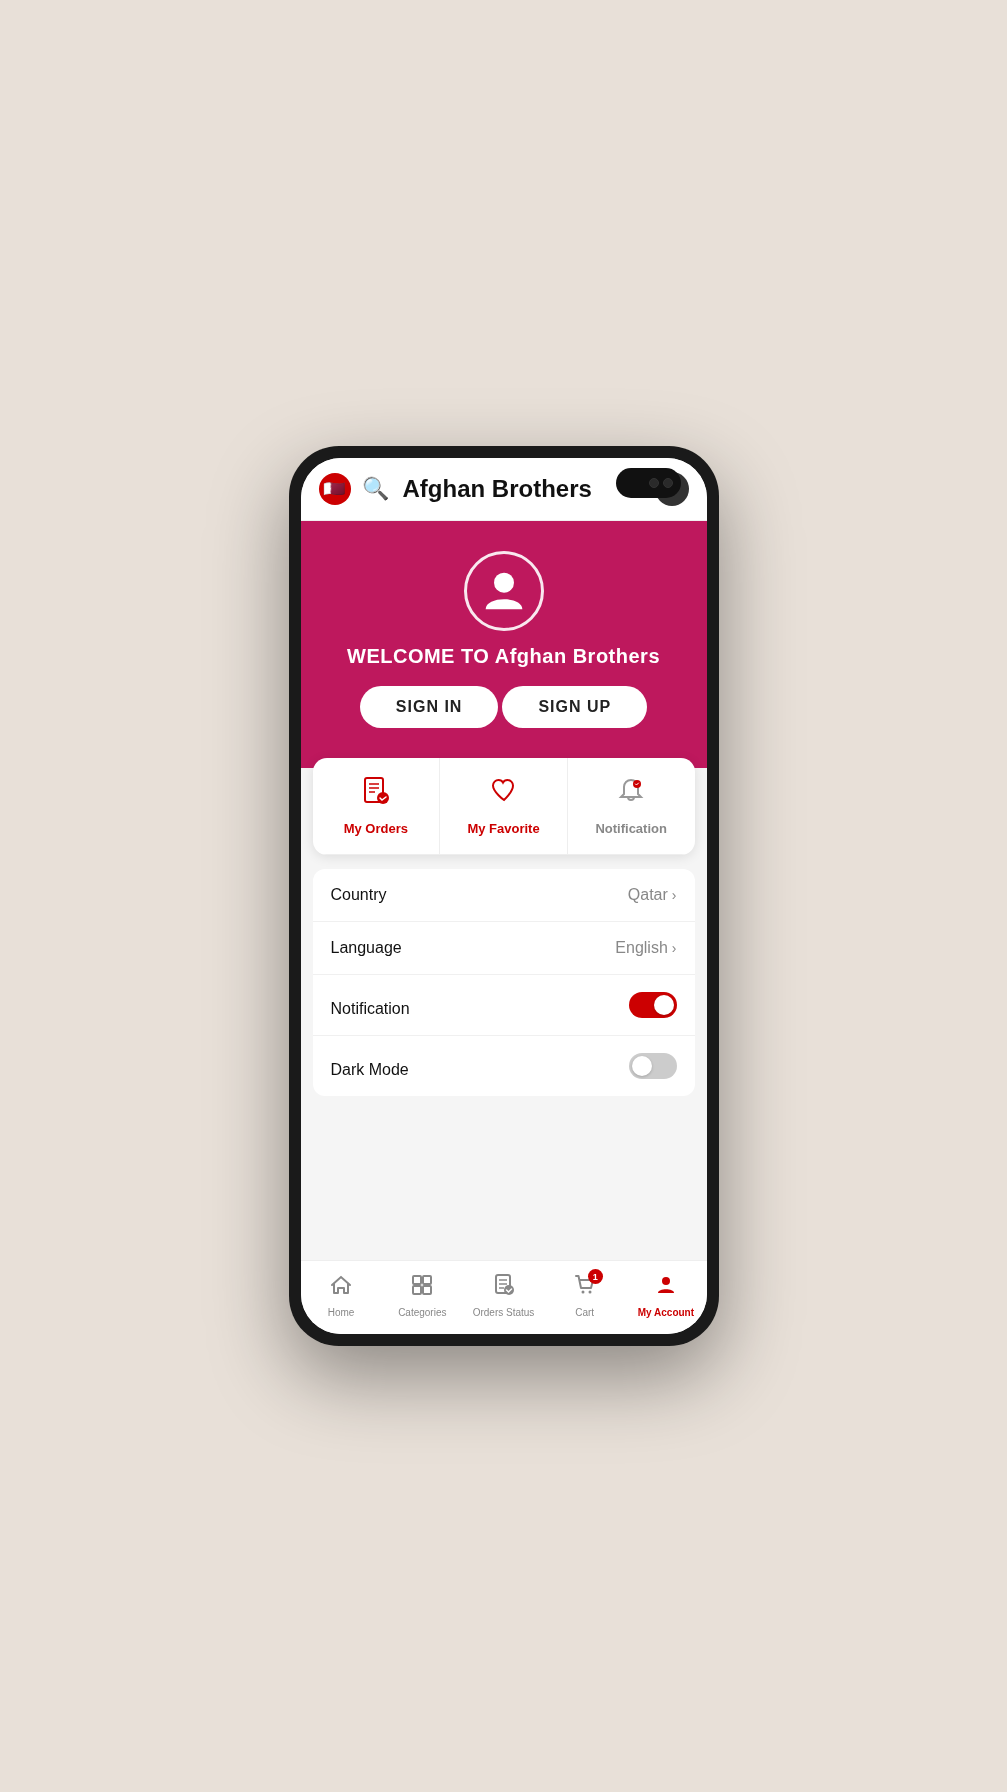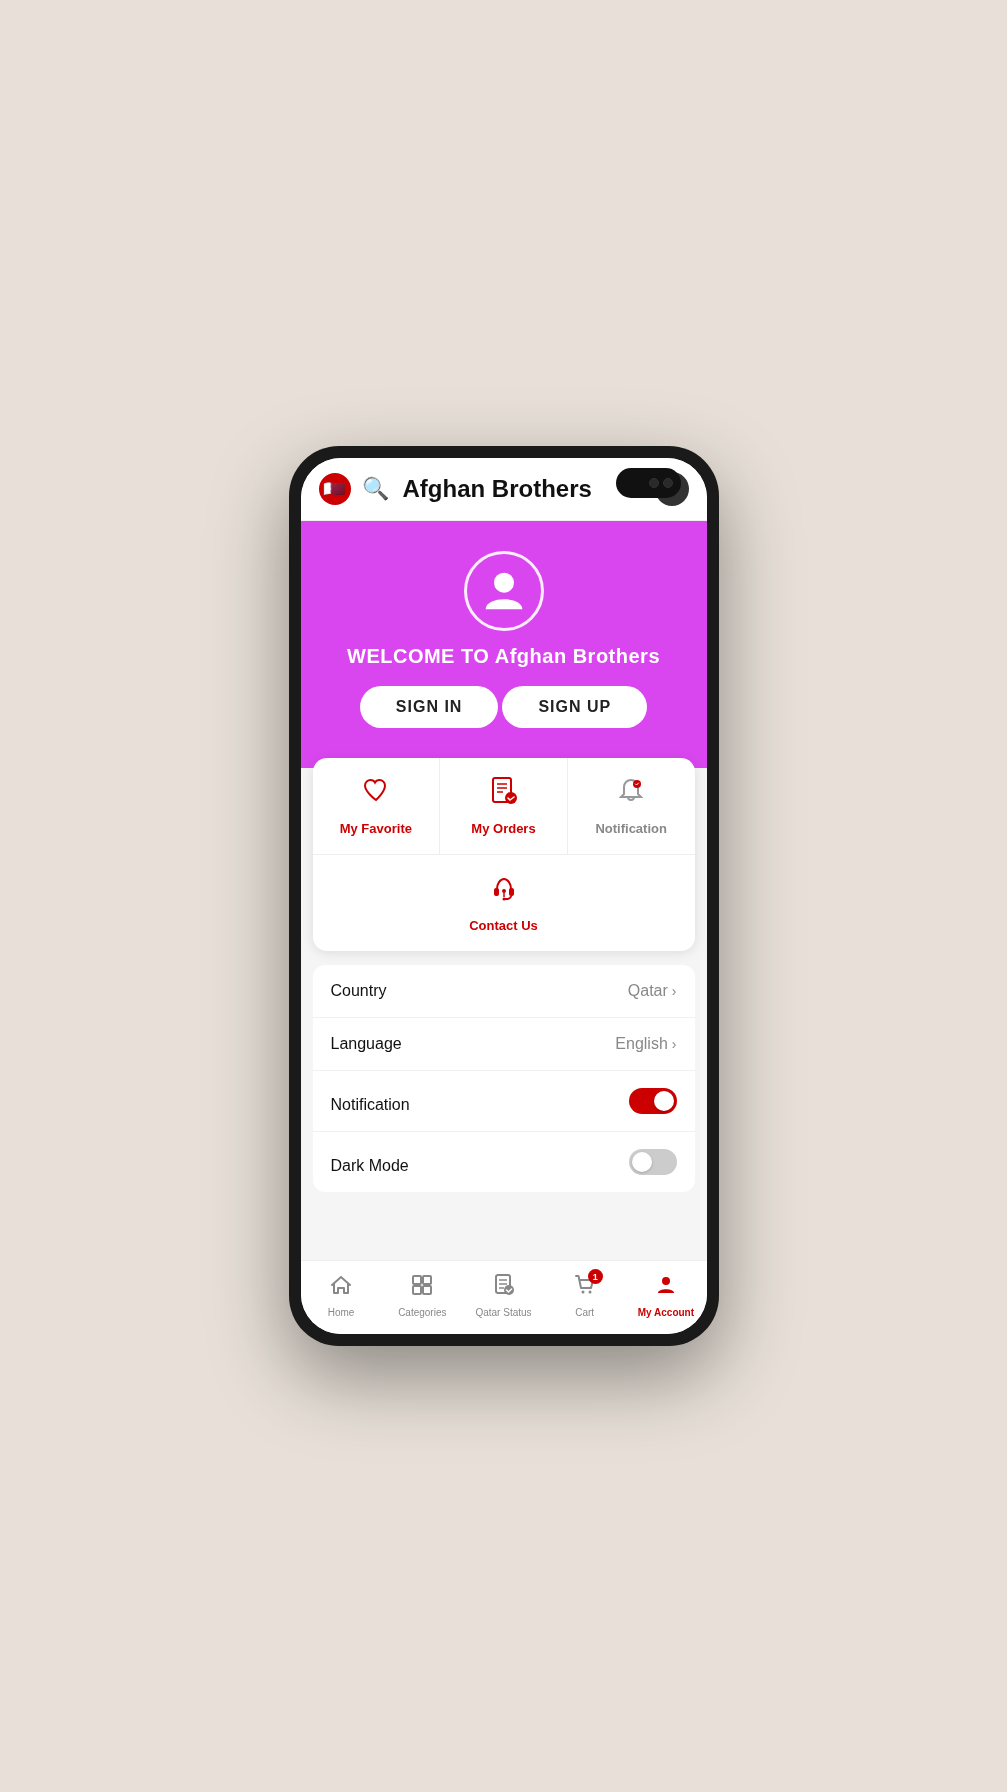--- a/index.html
+++ b/index.html
@@ -90,21 +90,21 @@
       background: #333;
       border-radius: 50%;
       display: flex;
       align-items: center;
       justify-content: center;
       color: white;
       font-size: 14px;
     }
     
     .red-banner {
-      background: #d946ef;
+      background: #be185d;
       padding: 30px 20px 40px;
       display: flex;
       flex-direction: column;
       align-items: center;
       gap: 14px;
     }
     .avatar-circle {
       width: 80px;
       height: 80px;
       border: 3px solid rgba(255,255,255,0.9);
@@ -336,72 +336,58 @@
         </div>
         <div class="welcome-text">WELCOME TO Afghan Brothers</div>
         <div class="auth-buttons">
           <button class="auth-btn">SIGN IN</button>
           <button class="auth-btn">SIGN UP</button>
         </div>
       </div>
 
       <div class="menu-card">
         <div class="menu-top-row">
-
-          <div class="menu-item">
-            <div class="menu-item-icon">
-              <svg width="30" height="30" viewBox="0 0 30 30" fill="none">
-                <path d="M15 24 C15 24 4 16 4 9.5 C4 6.5 6.5 4 9.5 4 C11.5 4 13.2 5 14 6.5 C14.8 5 16.5 4 18.5 4 C21.5 4 24 6.5 24 9.5 C24 16 15 24 15 24Z" stroke="#cc0001" stroke-width="2" fill="none"></path>
-              </svg>
-            </div>
-            <span class="menu-item-label">My Favorite</span>
-          </div>
 
           <div class="menu-item">
             <div class="menu-item-icon">
               <svg width="30" height="30" viewBox="0 0 30 30" fill="none">
                 <rect x="4" y="2" width="18" height="24" rx="2" stroke="#cc0001" stroke-width="2" fill="none"></rect>
                 <line x1="8" y1="8" x2="18" y2="8" stroke="#cc0001" stroke-width="1.5"></line>
                 <line x1="8" y1="12" x2="18" y2="12" stroke="#cc0001" stroke-width="1.5"></line>
                 <line x1="8" y1="16" x2="14" y2="16" stroke="#cc0001" stroke-width="1.5"></line>
                 <circle cx="22" cy="22" r="6" fill="#cc0001"></circle>
                 <path d="M19 22 l2 2 l4-3" stroke="white" stroke-width="1.5" fill="none" stroke-linecap="round"></path>
               </svg>
             </div>
             <span class="menu-item-label">My Orders</span>
           </div>
 
           <div class="menu-item">
+            <div class="menu-item-icon">
+              <svg width="30" height="30" viewBox="0 0 30 30" fill="none">
+                <path d="M15 24 C15 24 4 16 4 9.5 C4 6.5 6.5 4 9.5 4 C11.5 4 13.2 5 14 6.5 C14.8 5 16.5 4 18.5 4 C21.5 4 24 6.5 24 9.5 C24 16 15 24 15 24Z" stroke="#cc0001" stroke-width="2" fill="none"></path>
+              </svg>
+            </div>
+            <span class="menu-item-label">My Favorite</span>
+          </div>
+
+          <div class="menu-item">
             <div class="menu-item-icon grey">
               <svg width="30" height="30" viewBox="0 0 30 30" fill="none">
                 <path d="M15 4 C11 4 8 7 8 11 L8 18 L5 21 L25 21 L22 18 L22 11 C22 7 19 4 15 4Z" stroke="#999" stroke-width="2" fill="none"></path>
                 <path d="M12 21 C12 22.7 13.3 24 15 24 C16.7 24 18 22.7 18 21" stroke="#999" stroke-width="2" fill="none"></path>
                 <circle cx="21" cy="8" r="4" fill="#cc0001"></circle>
                 <path d="M19.5 8 l1 1 l2-2" stroke="white" stroke-width="1" fill="none" stroke-linecap="round"></path>
               </svg>
             </div>
             <span class="menu-item-label grey">Notification</span>
           </div>
         </div>
         <div class="menu-bottom-row">
 
-          <div class="menu-item">
-            <div class="menu-item-icon">
-              <svg width="30" height="30" viewBox="0 0 30 30" fill="none">
-                <path d="M8 16 C8 11 11 6 15 6 C19 6 22 11 22 16" stroke="#cc0001" stroke-width="2" fill="none"></path>
-                <rect x="5" y="15" width="5" height="8" rx="2" fill="#cc0001"></rect>
-                <rect x="20" y="15" width="5" height="8" rx="2" fill="#cc0001"></rect>
-                <path d="M22 23 C22 25 19 26 17 26 L15 26" stroke="#cc0001" stroke-width="2" fill="none"></path>
-                <circle cx="15" cy="26" r="1.5" fill="#cc0001"></circle>
-                <circle cx="15" cy="18" r="2" fill="#cc0001"></circle>
-                <line x1="15" y1="20" x2="15" y2="24" stroke="#cc0001" stroke-width="1.5"></line>
-              </svg>
-            </div>
-            <span class="menu-item-label">Contact Us</span>
-          </div>
 
         </div>
       </div>
 
       <div class="settings-section">
 
         <div class="settings-row">
           <span class="settings-label">Country</span>
           <div class="settings-value">
             <span>Qatar</span>
@@ -463,21 +449,21 @@
         <div class="nav-icon">
           <svg width="24" height="24" viewBox="0 0 24 24" fill="none">
             <rect x="4" y="2" width="14" height="18" rx="2" stroke="#888" stroke-width="2" fill="none"></rect>
             <line x1="7" y1="7" x2="15" y2="7" stroke="#888" stroke-width="1.5"></line>
             <line x1="7" y1="11" x2="15" y2="11" stroke="#888" stroke-width="1.5"></line>
             <line x1="7" y1="15" x2="12" y2="15" stroke="#888" stroke-width="1.5"></line>
             <circle cx="17" cy="17" r="5" fill="#888"></circle>
             <path d="M14.5 17 l2 2 l3-3" stroke="white" stroke-width="1.5" fill="none" stroke-linecap="round"></path>
           </svg>
         </div>
-        <span class="nav-label">Qatar Status</span>
+        <span class="nav-label">Orders Status</span>
       </div>
 
       <div class="nav-item">
         <div class="nav-cart-wrapper">
           <div class="nav-icon">
             <svg width="24" height="24" viewBox="0 0 24 24" fill="none">
               <path d="M3 3 L5.5 3 L8 15 L18 15 L20 7 L7 7" stroke="#888" stroke-width="2" fill="none" stroke-linecap="round" stroke-linejoin="round"></path>
               <circle cx="10" cy="19" r="1.5" fill="#888"></circle>
               <circle cx="17" cy="19" r="1.5" fill="#888"></circle>
             </svg>

